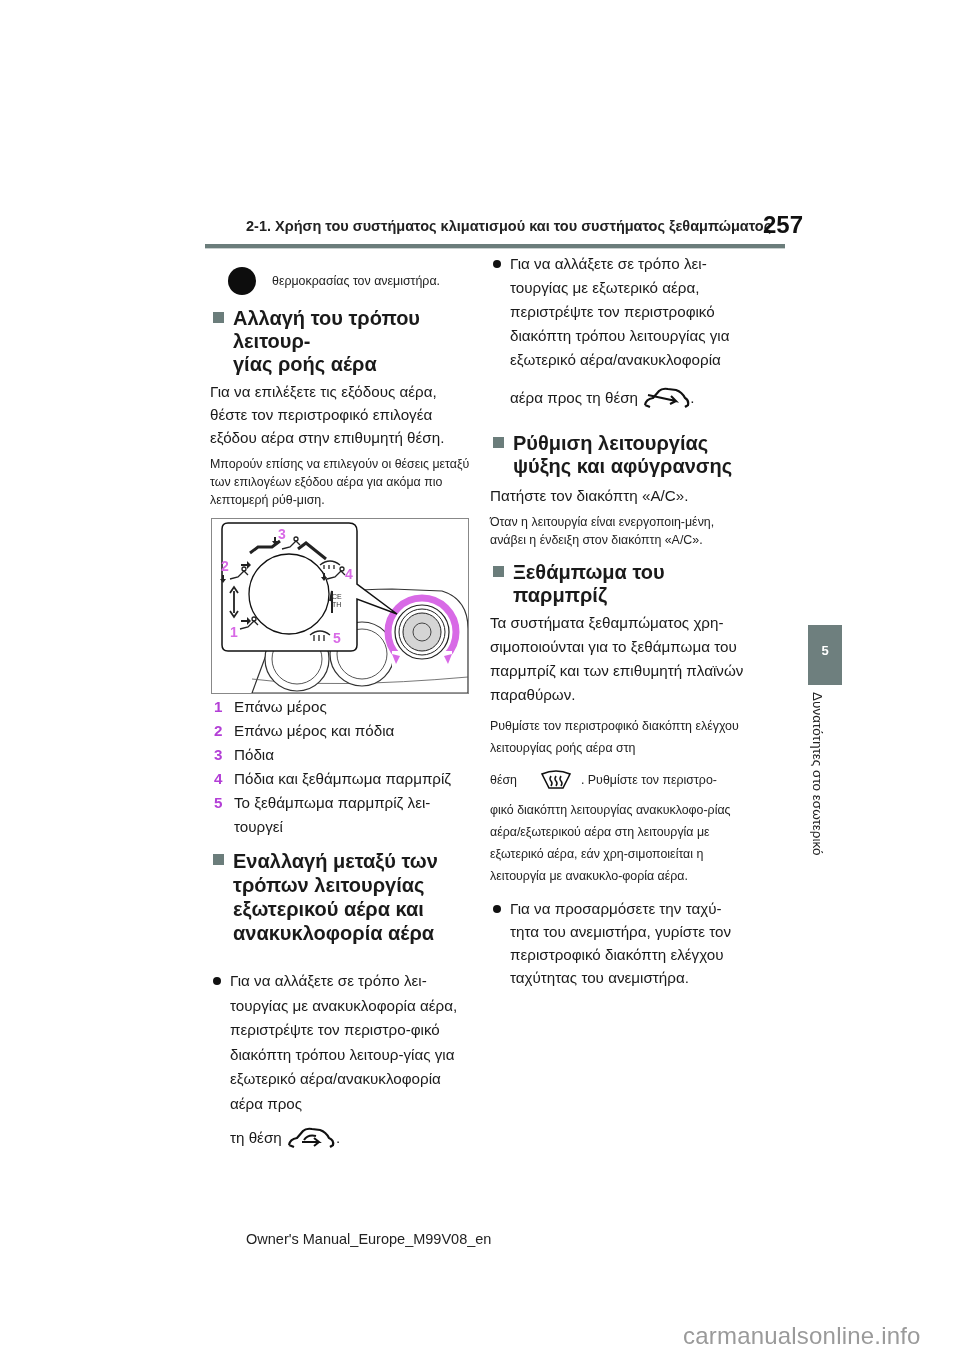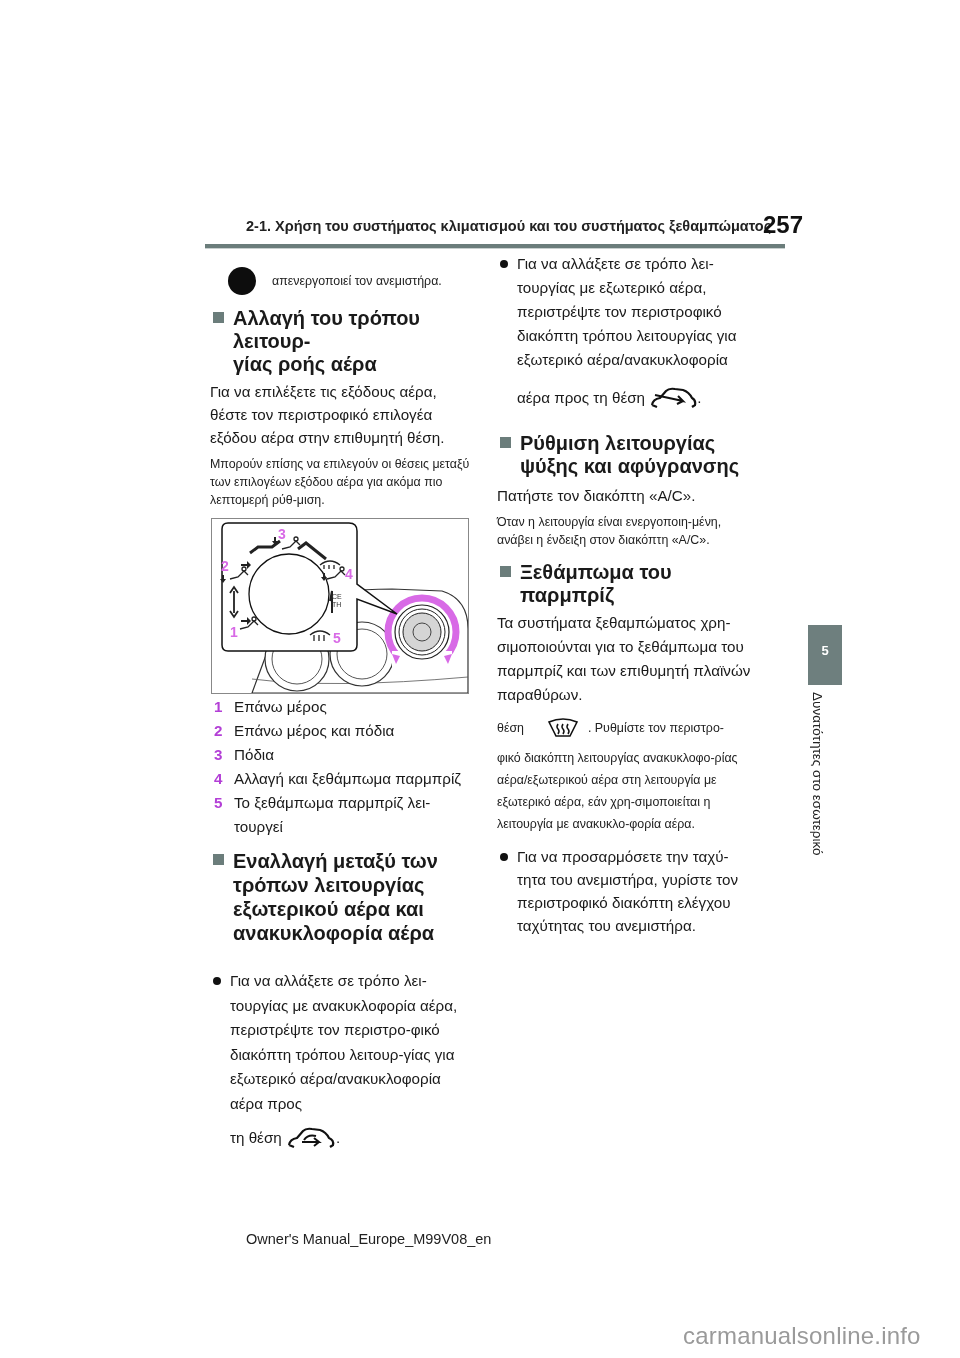--- a/index.html
+++ b/index.html
@@ -43,21 +43,21 @@
 <body>
 
 <div class="abs hdr-title">2-1. Χρήση του συστήματος κλιματισμού και του συστήματος ξεθαμπώματος</div>
 <div class="abs hdr-page">257</div>
 <div class="abs hdr-rule"></div>
 <div class="abs hdr-rule2"></div>
 
 <div class="col colL" style="top:263px;">
   <div style="display:flex; align-items:center; height:36px;">
     <span style="display:inline-block;width:28px;height:28px;border-radius:50%;background:#0d0d0d;margin-left:18px;margin-right:16px;"></span>
-    <span class="p-small">απενεργοποιεί τον ανεμιστήρα.</span>
+    <span class="p-small">θερμοκρασίας τον ανεμιστήρα.</span>
   </div>
 
   <div style="margin-top:8px;">
     <div class="sec-h">
       <span class="sq"></span>
       <span>
         <span>Αλλαγή του τρόπου λειτουρ-</span><br>
         <span>γίας ροής αέρα</span>
       </span>
     </div>
@@ -136,21 +136,21 @@
     <li>
         <span class="n">2</span>
         <span>Επάνω μέρος και πόδια</span>
       </li>
     <li>
         <span class="n">3</span>
         <span>Πόδια</span>
       </li>
     <li>
         <span class="n">4</span>
-        <span>Αλλαγή και ξεθάμπωμα παρμπρίζ</span>
+        <span>Πόδια και ξεθάμπωμα παρμπρίζ</span>
       </li>
     <li>
         <span class="n">5</span>
         <span style="width:220px;display:inline-block;">Το ξεθάμπωμα παρμπρίζ λει-τουργεί</span>
       </li>
   </ul>
 
   <div class="sec-h" style="margin-top:10px;">
     <span class="sq"></span>
     <span style="width:230px;display:inline-block;line-height:24px;">Εναλλαγή μεταξύ των τρόπων λειτουργίας εξωτερικού αέρα και ανακυκλοφορία αέρα</span>
@@ -165,21 +165,21 @@
         <svg class="inline-icon" width="50" height="26" viewBox="0 0 50 26">
           <path d="M3 19 Q4 13 11 12 L17 5 Q20 2 26 3 L34 4 Q40 6 43 12 Q48 14 47 19 L44 21 M3 19 L8 21" fill="none" stroke="#111" stroke-width="2.2"></path>
           <path d="M18 14 Q22 8 30 10" fill="none" stroke="#111" stroke-width="2"></path>
           <path d="M16 16 L33 16 L28 12 M33 16 L28 20" fill="none" stroke="#111" stroke-width="2"></path>
         </svg><span>.</span>
       </span>
     </span>
   </div>
 </div>
 
-<div class="col colR" style="top:252px;margin-left:7px;">
+<div class="col colR" style="top:252px;">
   <div class="bul" style="line-height:24px;">
     <span class="dot"></span>
     <span style="width:245px;">
       <span>Για να αλλάξετε σε τρόπο λει-τουργίας με εξωτερικό αέρα, περιστρέψτε τον περιστροφικό διακόπτη τρόπου λειτουργίας για εξωτερικό αέρα/ανακυκλοφορία</span>
       <span style="display:block;margin-top:14px;">
         <span>αέρα προς τη θέση</span>
         <svg class="inline-icon" width="48" height="26" viewBox="0 0 48 26">
           <path d="M3 19 Q4 13 11 12 L17 5 Q20 2 26 3 L34 4 Q40 6 43 12 Q47 14 46 19 L43 21 M3 19 L8 21" fill="none" stroke="#111" stroke-width="2.2"></path>
           <path d="M6 9 L34 15 L29 10 M34 15 L28 18" fill="none" stroke="#111" stroke-width="2"></path>
         </svg><span>.</span>
@@ -192,20 +192,21 @@
     <span style="width:235px;display:inline-block;">Ρύθμιση λειτουργίας ψύξης και αφύγρανσης</span>
   </div>
   <p class="p-big" style="margin-top:6px;">Πατήστε τον διακόπτη «A/C».</p>
   <p class="p-small" style="margin-top:6px;">Όταν η λειτουργία είναι ενεργοποιη-μένη, ανάβει η ένδειξη στον διακόπτη «A/C».</p>
 
   <div class="sec-h" style="margin-top:12px;">
     <span class="sq"></span>
     <span>Ξεθάμπωμα του παρμπρίζ</span>
   </div>
   <p class="p-big" style="margin-top:4px;line-height:24px;">Τα συστήματα ξεθαμπώματος χρη-σιμοποιούνται για το ξεθάμπωμα του παρμπρίζ και των επιθυμητή πλαϊνών παραθύρων.</p>
+  <p class="p-small" style="margin-top:8px;line-height:22px;">Ρυθμίστε τον περιστροφικό διακόπτη ελέγχου λειτουργίας ροής αέρα στη</p>
   <p class="p-small" style="margin-top:10px;display:flex;align-items:center;">
     <span>θέση</span>
     <svg class="inline-icon" width="34" height="22" viewBox="0 0 34 22" style="margin:0 8px 0 22px;">
       <path d="M3 5 Q17 -1 31 5 L24 19 L10 19 Z" fill="none" stroke="#111" stroke-width="1.6"></path>
       <path d="M12 7 q-2 3 0 5 q2 2 0 5 M17 7 q-2 3 0 5 q2 2 0 5 M22 7 q-2 3 0 5 q2 2 0 5" fill="none" stroke="#111" stroke-width="1.5"></path>
     </svg>
     <span>. Ρυθμίστε τον περιστρο-</span>
   </p>
   <p class="p-small" style="margin-top:8px;line-height:22px;">φικό διακόπτη λειτουργίας ανακυκλοφο-ρίας αέρα/εξωτερικού αέρα στη λειτουργία με εξωτερικό αέρα, εάν χρη-σιμοποιείται η λειτουργία με ανακυκλο-φορία αέρα.</p>
 

